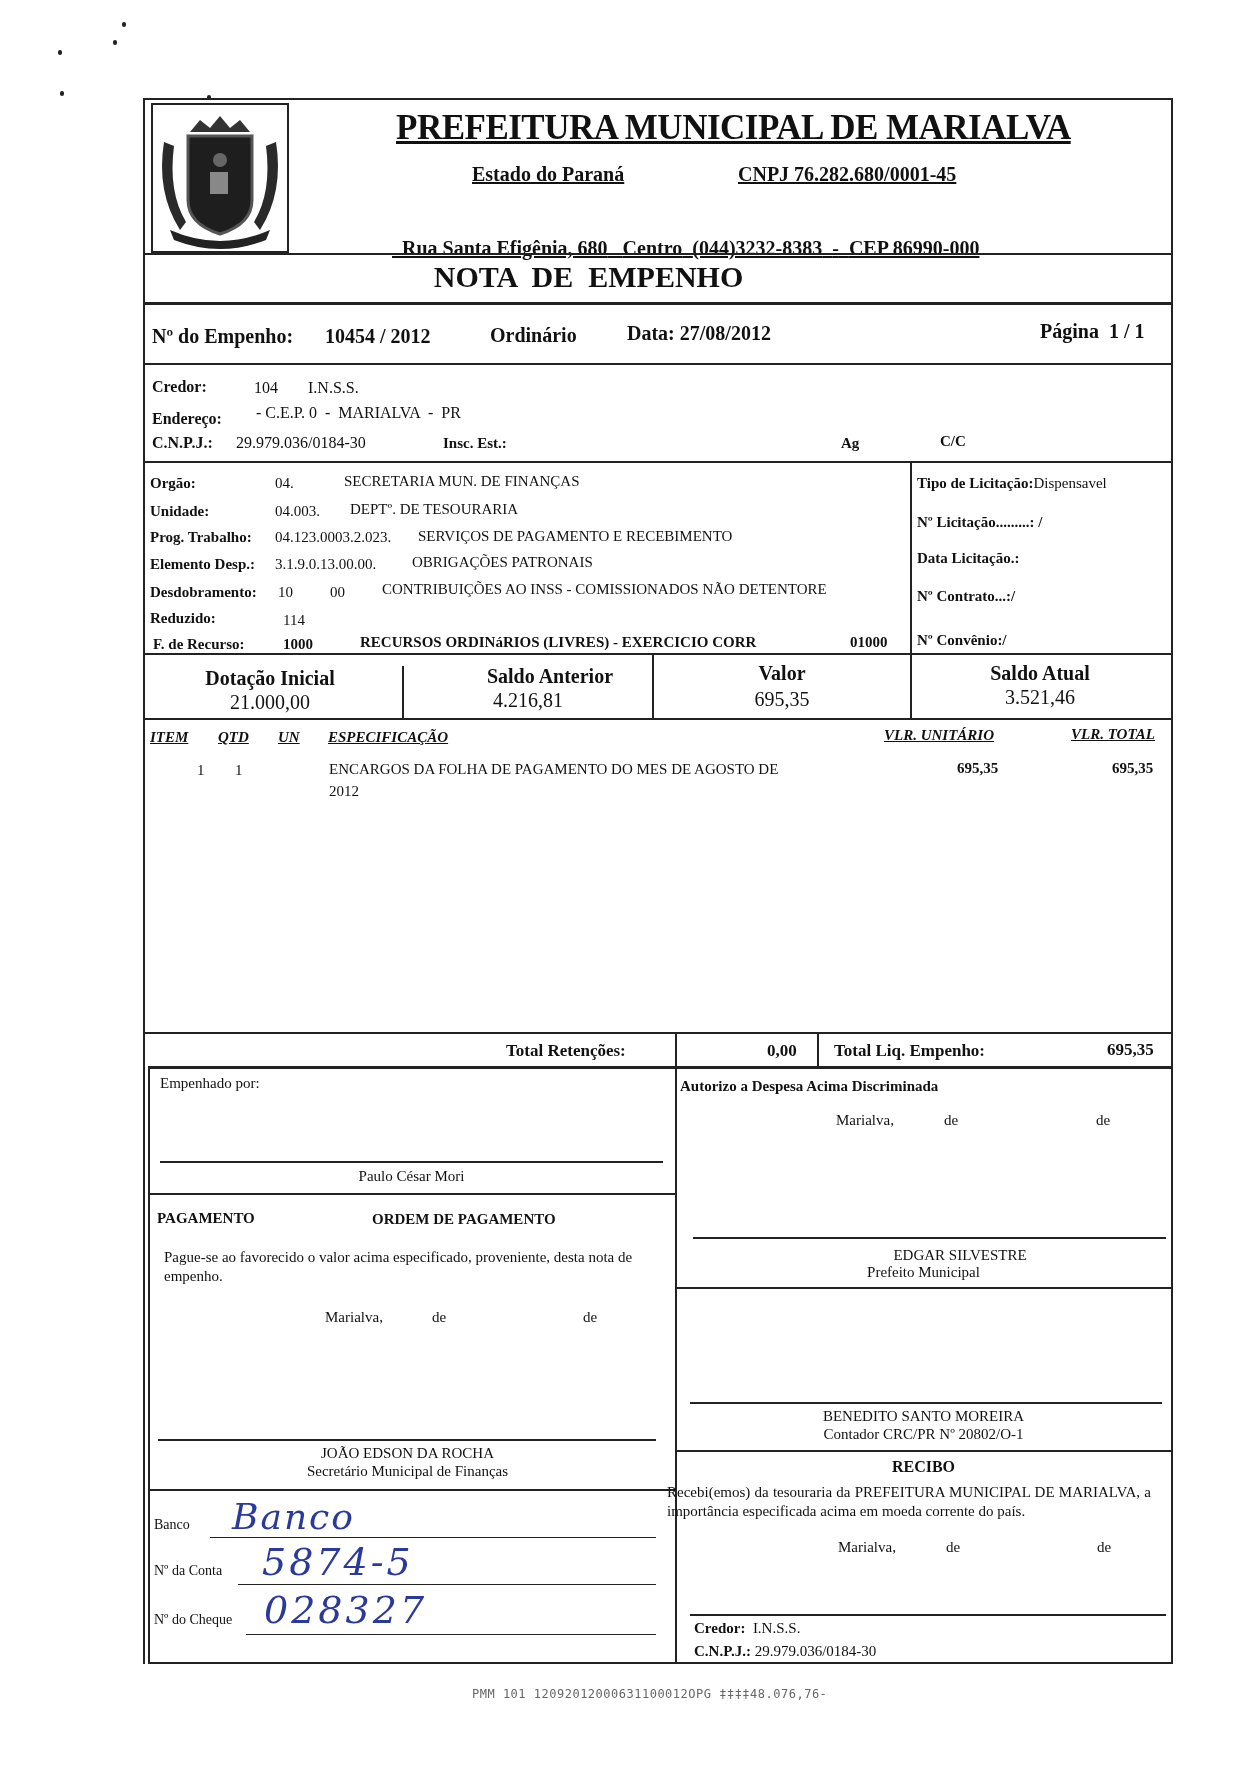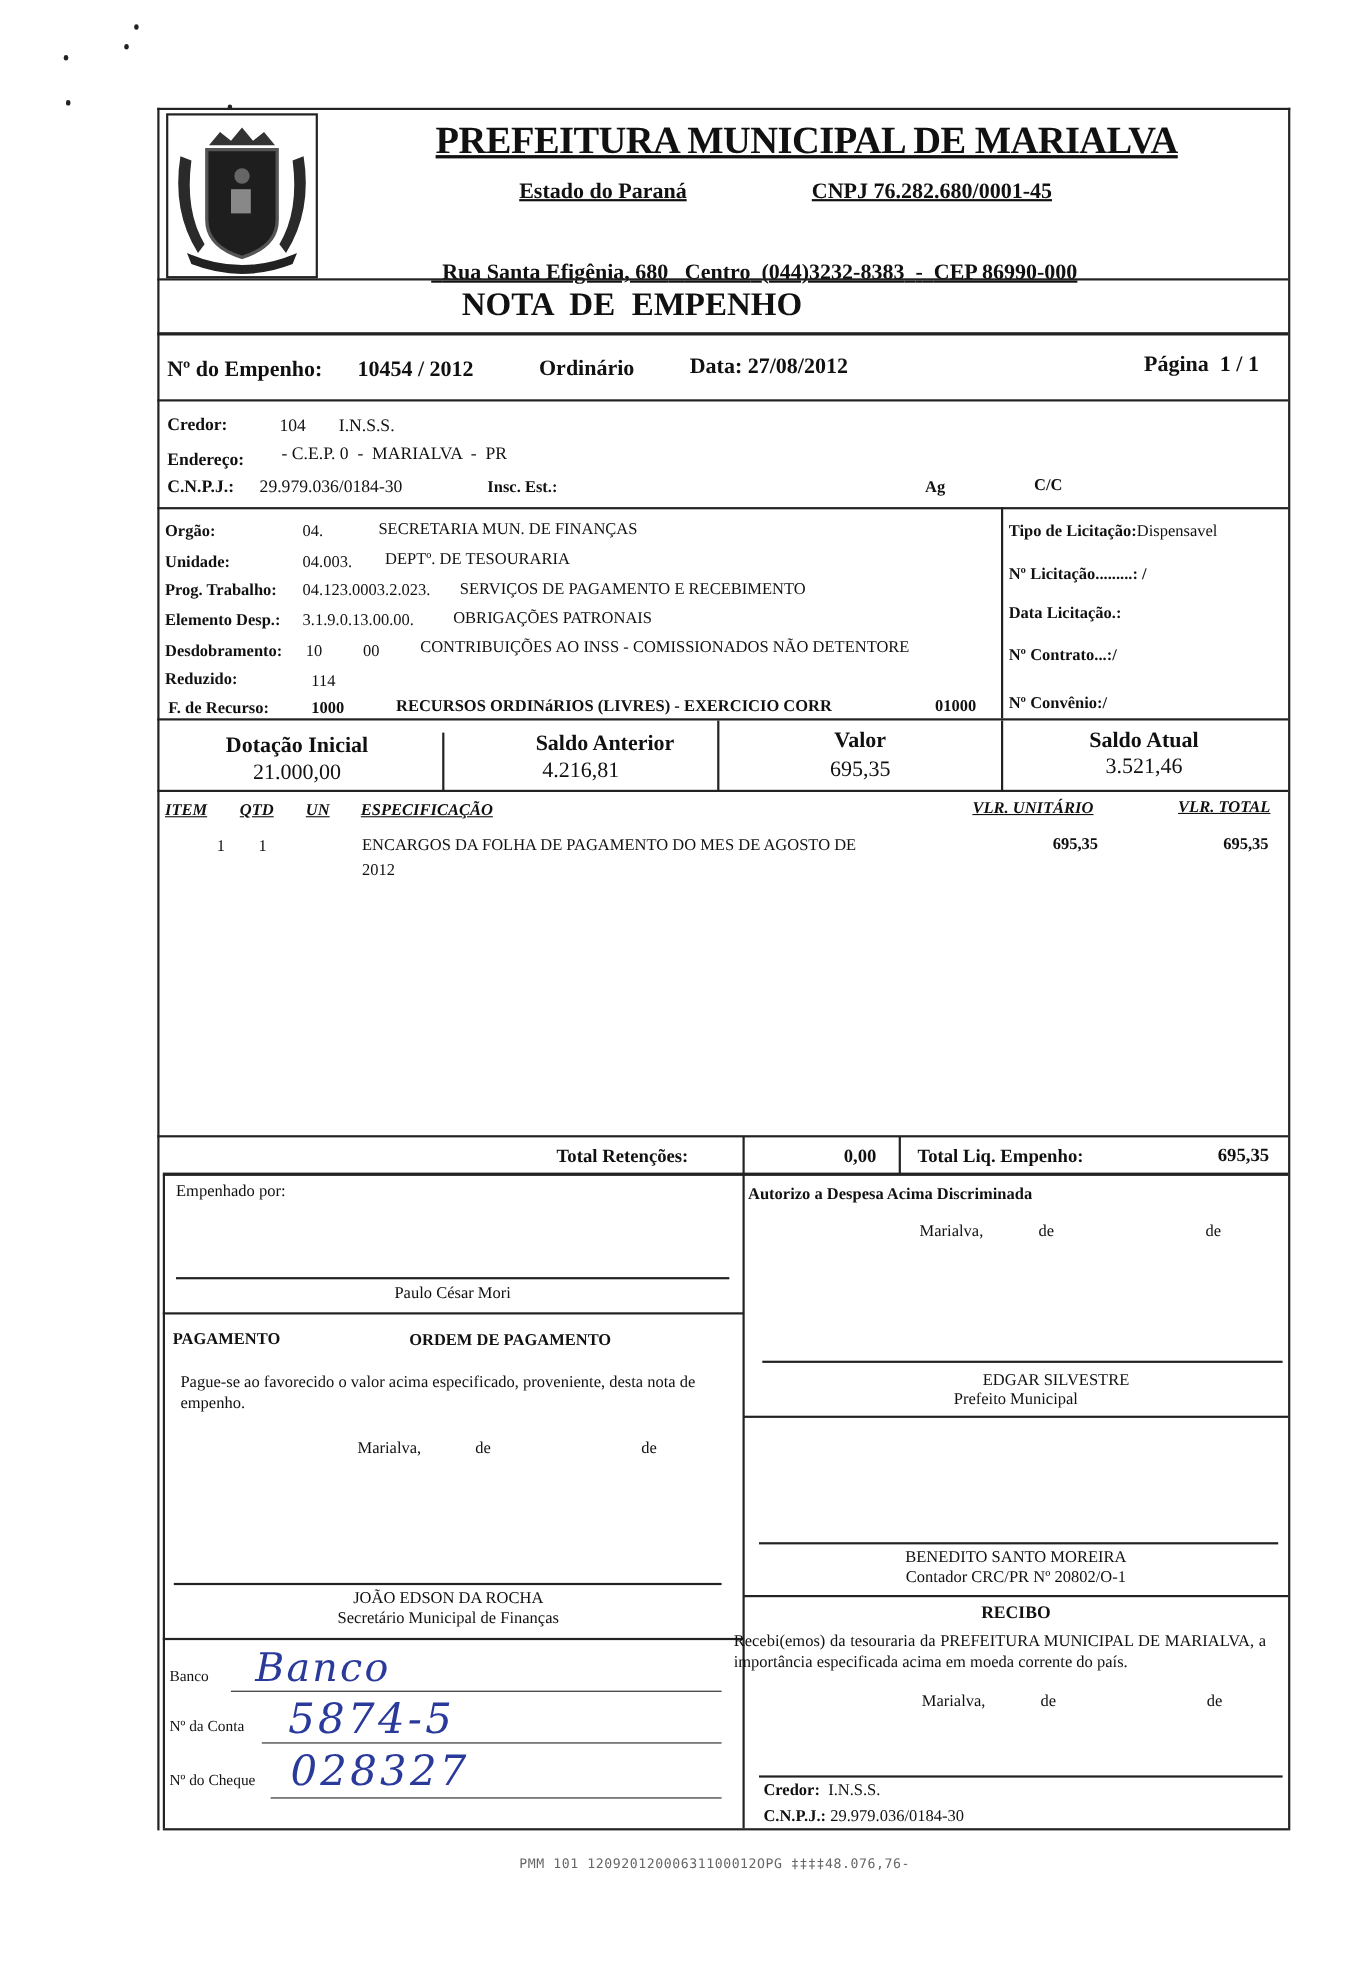--- a/index.html
+++ b/index.html
@@ -47,21 +47,21 @@
   </svg>
 </div>
 <div class="abs b u" style="left:396px;top:108px;font-size:35px;letter-spacing:-0.5px;">PREFEITURA MUNICIPAL DE MARIALVA</div>
 <div class="abs b u t20" style="left:472px;top:163px;">Estado do Paraná</div>
 <div class="abs b u t20" style="left:738px;top:163px;">CNPJ 76.282.680/0001-45</div>
 <div class="abs b u t20" style="left:392px;top:214px;white-space:pre;">
   <span>Rua Santa Efigênia, 680</span>&nbsp;&nbsp;&nbsp;<span>Centro</span>&nbsp;&nbsp;<span>(044)3232-8383</span>&nbsp;&nbsp;<span>-</span>&nbsp;&nbsp;<span>CEP 86990-000</span>
 </div>
 <div class="line" style="left:143px;top:253px;width:1028px;height:2px;"></div>
 
-<div class="abs b center" style="left:143px;top:260px;width:837px;font-size:30px;white-space:pre;padding-left:13px;">NOTA  DE  EMPENHO</div>
+<div class="abs b center" style="left:157px;top:260px;width:837px;font-size:30px;white-space:pre;padding-left:13px;">NOTA  DE  EMPENHO</div>
 <div class="line" style="left:143px;top:302px;width:1028px;height:3px;"></div>
 
 <div class="abs b t20" style="left:152px;top:325px;">Nº do Empenho:</div>
 <div class="abs b t20" style="left:325px;top:325px;">10454 / 2012</div>
 <div class="abs b t20" style="left:490px;top:324px;">Ordinário</div>
 <div class="abs b t20" style="left:627px;top:322px;"><span>Data:</span> <span>27/08/2012</span></div>
 <div class="abs b t20" style="left:1040px;top:320px;white-space:pre;"><span>Página</span>  <span>1 / 1</span></div>
 <div class="line" style="left:143px;top:363px;width:1028px;height:2px;"></div>
 
 <div class="abs b t16" style="left:152px;top:378px;">Credor:</div>

